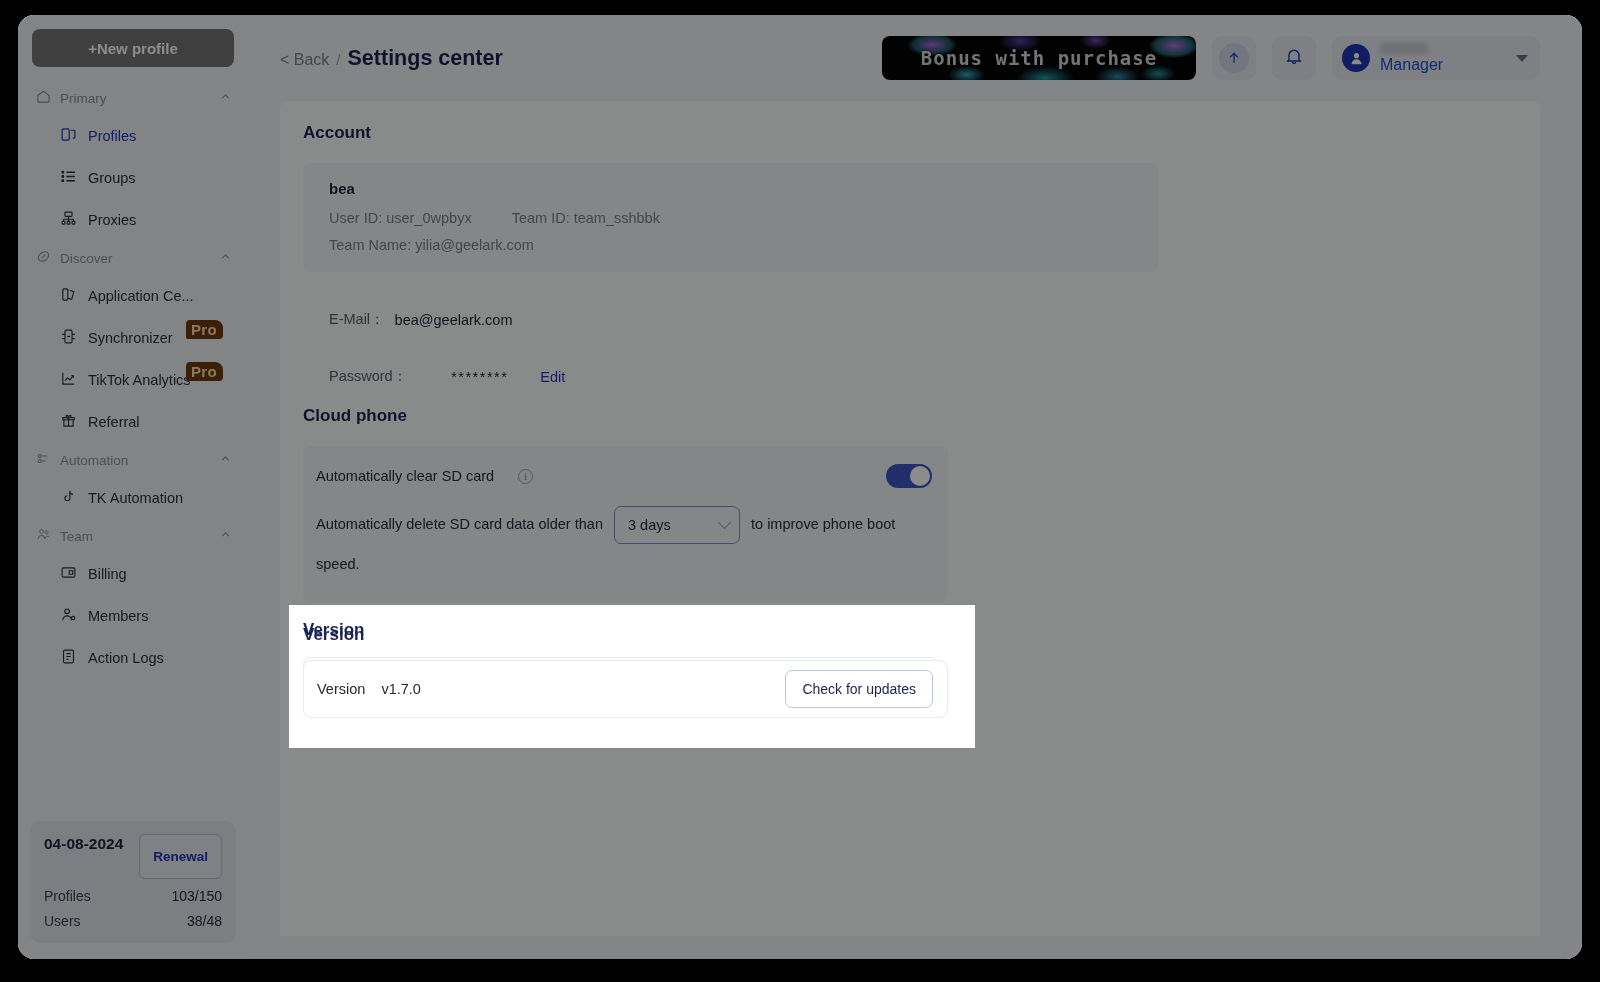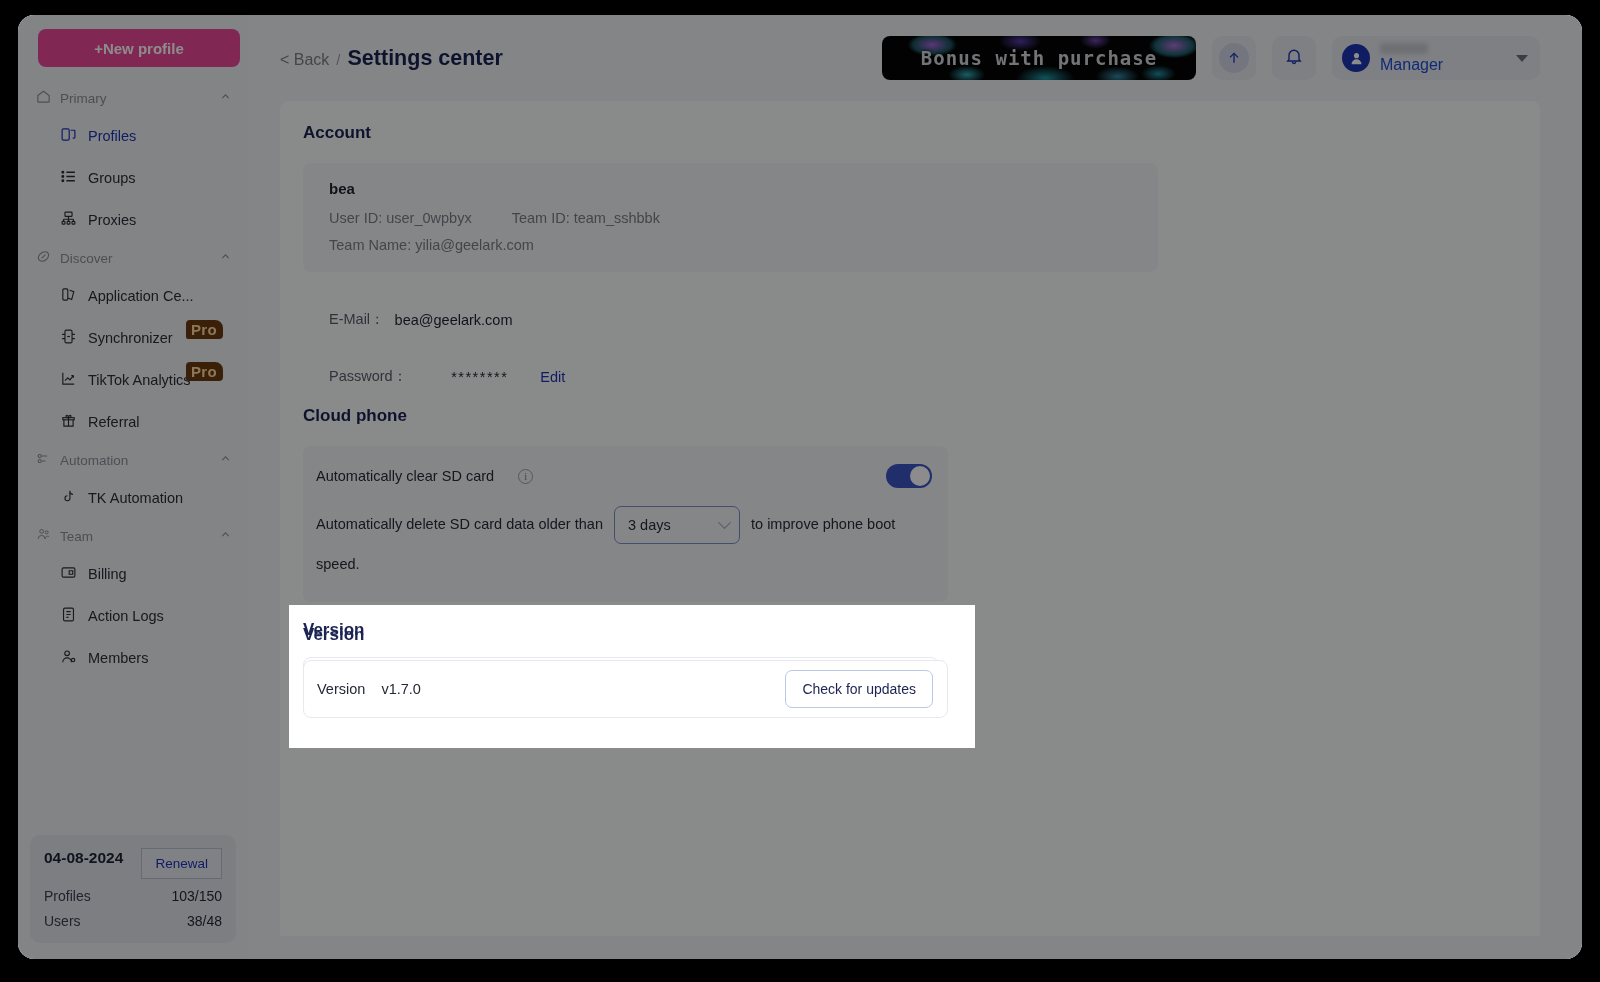--- a/index.html
+++ b/index.html
@@ -41,24 +41,24 @@
   }
   .brand-logo {
     width: 36px; height: 36px; border-radius: 9px;
     background: linear-gradient(145deg,#1f6fb5 0%,#2d8fd0 45%,#1b5f9e 100%);
     display:flex; align-items:center; justify-content:center;
     flex: 0 0 auto;
   }
   .brand-name { font-size: 27px; font-weight: 600; color: #16181d; letter-spacing:-.4px; }
 
   .new-profile {
-    margin: 14px 14px 0 20px;
+    margin: 14px 14px 0 14px;
     height: 38px;
     border-radius: 8px;
-    background: #ec4899;
+    background: #737373;
     color: #fff;
     font-size: 15px;
     font-weight: 600;
     display: flex; align-items: center; justify-content: center;
     border: none; cursor: pointer;
     width: calc(100% - 28px);
     font-family: "Liberation Sans", sans-serif;
   }
 
   .nav { margin-top: 14px; }
@@ -100,22 +100,22 @@
     left: 12px; bottom: 16px;
     width: 206px;
     border-radius: 10px;
     background: #e2e5ec;
     padding: 13px 14px 14px 14px;
   }
   .usage-top { display: flex; align-items: flex-start; justify-content: space-between; gap: 8px; }
   .usage-date { font-size: 15.5px; font-weight: 700; color: #1b2436; line-height: 1.28; max-width: 96px; }
   .renewal-btn {
     background: #e9ecf2; border: 1px solid #b9c1d6;
-    color: #1f35b5; font-weight: 400; font-size: 13.5px;
-    border-radius: 0; padding: 7px 13px; cursor: pointer;
+    color: #1f35b5; font-weight: 700; font-size: 13.5px;
+    border-radius: 6px; padding: 14px 13px; cursor: pointer;
     font-family: "Liberation Sans", sans-serif;
   }
   .usage-row { display: flex; justify-content: space-between; font-size: 14px; color: #3b4150; margin-top: 9px; }
   .usage-row .v { color: #242a36; }
 
   
   #main { position: absolute; left: 230px; top: 0; right: 0; bottom: 0; background: #f0f2f5; }
 
   #topbar {
     height: 86px;
@@ -456,35 +456,35 @@
           <svg width="17" height="17" viewBox="0 0 24 24" fill="none" stroke="#2b3038" stroke-width="1.6">
               <rect x="3" y="5.5" width="18" height="13" rx="2"></rect>
               <path d="M13 9.5 h5 v5 h-5 z"></path>
             </svg>
         </span>
         <span>Billing</span>
       </div>
       <div class="nav-item">
         <span>
           <svg width="17" height="17" viewBox="0 0 24 24" fill="none" stroke="#2b3038" stroke-width="1.6">
-              <rect x="5" y="3" width="14" height="18" rx="2"></rect>
-              <path d="M9 8h6M9 12h6M9 16h3"></path>
-            </svg>
-        </span>
-        <span>Action Logs</span>
-      </div>
-      <div class="nav-item">
-        <span>
-          <svg width="17" height="17" viewBox="0 0 24 24" fill="none" stroke="#2b3038" stroke-width="1.6">
               <circle cx="10" cy="7.5" r="3.3"></circle>
               <path d="M4 20 a6 6 0 0 1 12 0"></path>
               <circle cx="18.5" cy="17" r="2.4"></circle>
             </svg>
         </span>
         <span>Members</span>
+      </div>
+      <div class="nav-item">
+        <span>
+          <svg width="17" height="17" viewBox="0 0 24 24" fill="none" stroke="#2b3038" stroke-width="1.6">
+              <rect x="5" y="3" width="14" height="18" rx="2"></rect>
+              <path d="M9 8h6M9 12h6M9 16h3"></path>
+            </svg>
+        </span>
+        <span>Action Logs</span>
       </div>
     </div>
 
     <div id="usage-card">
       <div class="usage-top">
         <div class="usage-date">04-08-2024</div>
         <button class="renewal-btn">Renewal</button>
       </div>
       <div class="usage-row">
         <span>Profiles</span>

